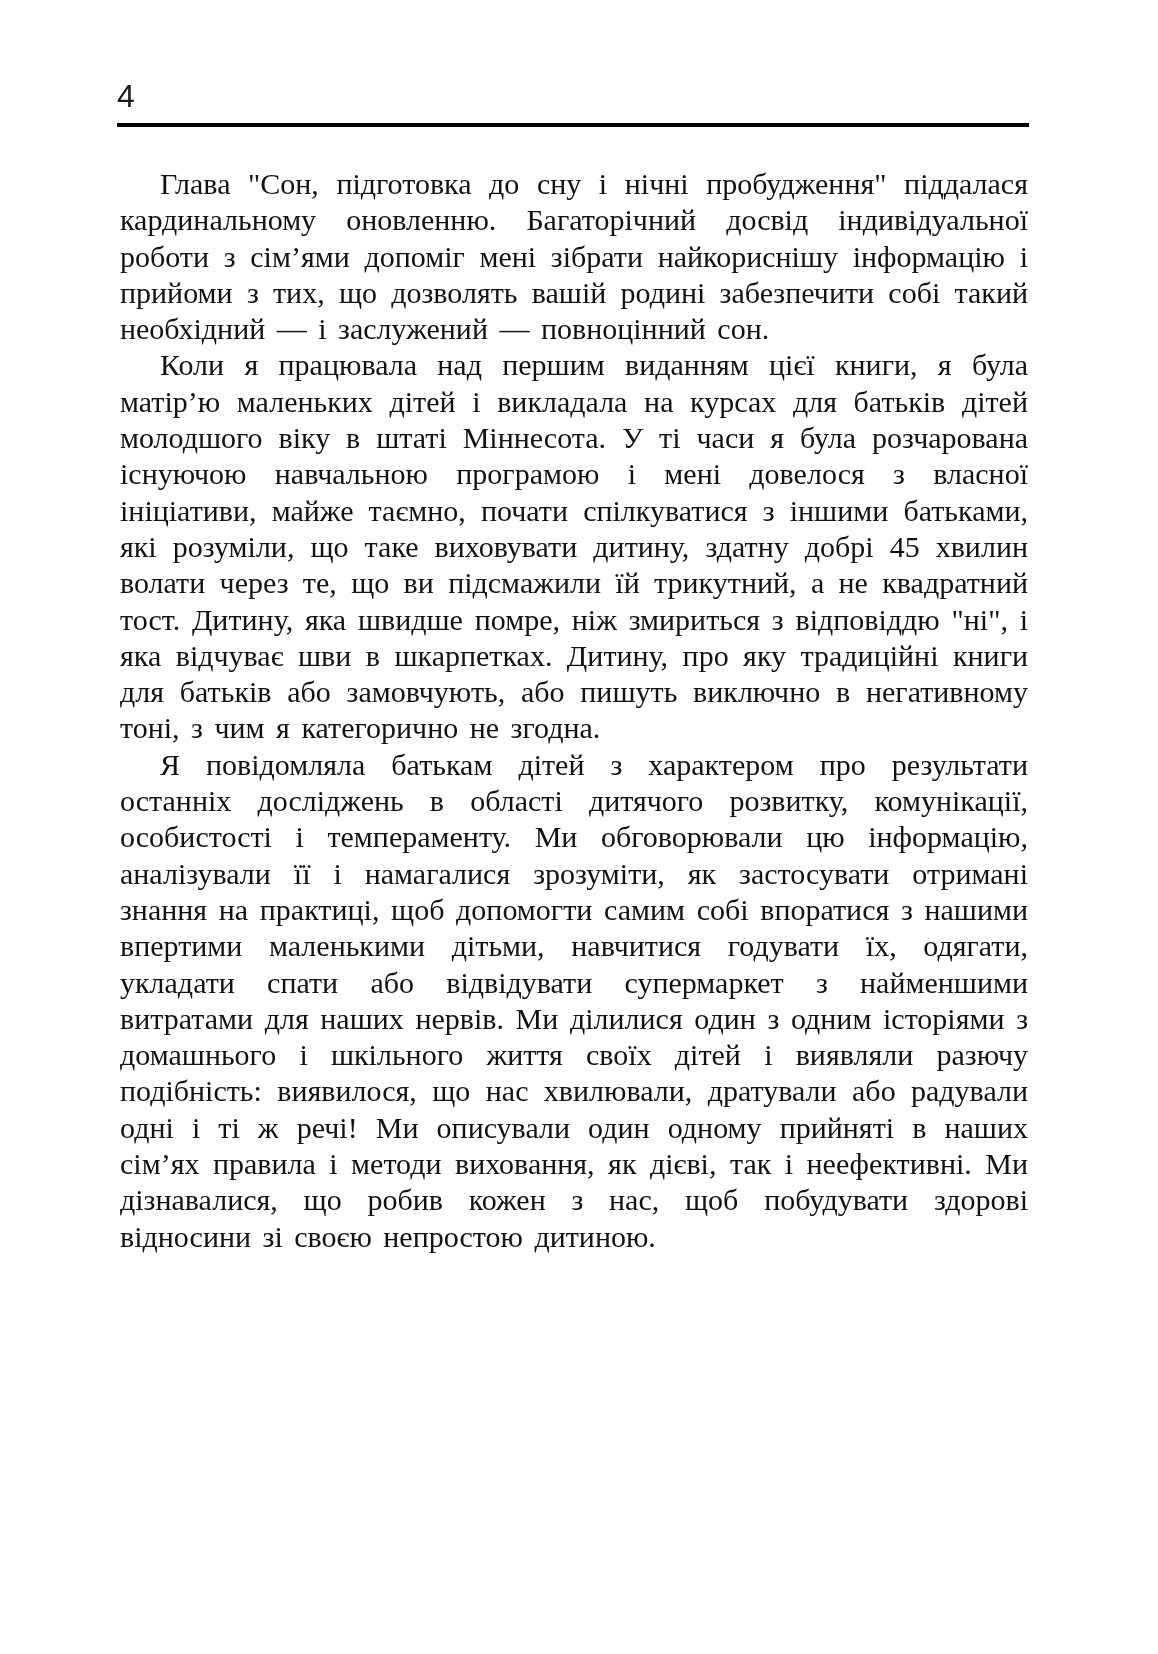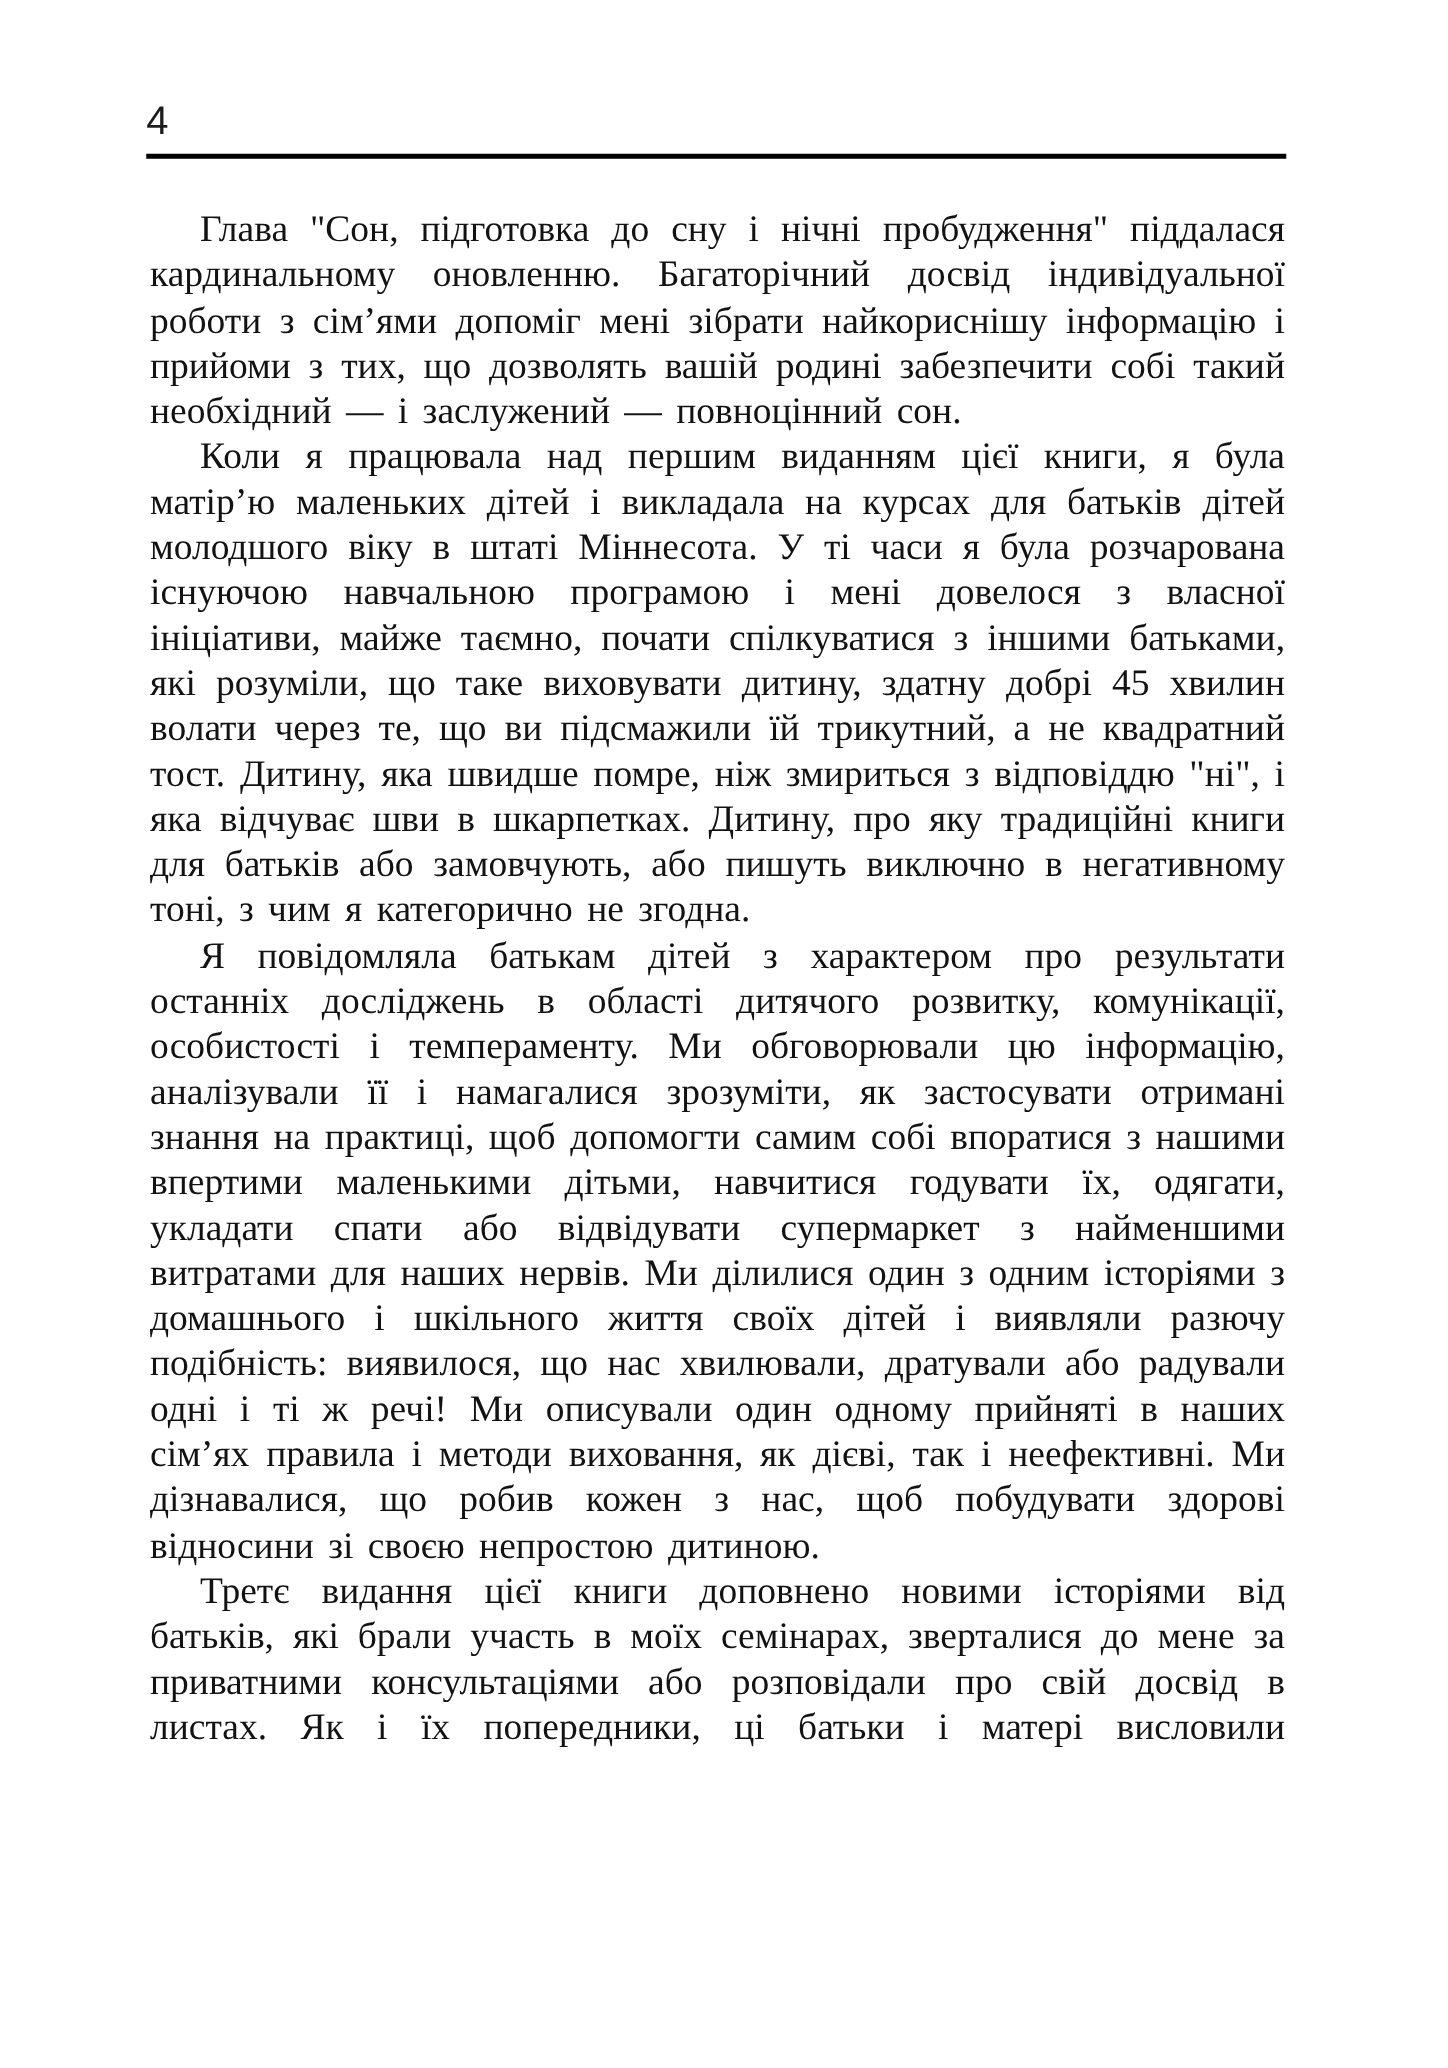--- a/index.html
+++ b/index.html
@@ -66,16 +66,15 @@
 
   <header>
     <div class="folio">4</div>
     <div class="header-rule"></div>
   </header>
 
   <main class="text-block">
     <p class="para">Глава "Сон, підготовка до сну і нічні пробудження" піддалася кардинальному оновленню. Багаторічний досвід індивідуальної роботи з сім’ями допоміг мені зібрати найкориснішу інформацію і прийоми з тих, що дозволять вашій родині забезпечити собі такий необхідний — і заслужений — повноцінний сон.</p>
     <p class="para">Коли я працювала над першим виданням цієї книги, я була матір’ю маленьких дітей і викладала на курсах для батьків дітей молодшого віку в штаті Міннесота. У ті часи я була розчарована існуючою навчальною програмою і мені довелося з власної ініціативи, майже таємно, почати спілкуватися з іншими батьками, які розуміли, що таке виховувати дитину, здатну добрі 45 хвилин волати через те, що ви підсмажили їй трикутний, а не квадратний тост. Дитину, яка швидше помре, ніж змириться з відповіддю "ні", і яка відчуває шви в шкарпетках. Дитину, про яку традиційні книги для батьків або замовчують, або пишуть виключно в негативному тоні, з чим я категорично не згодна.</p>
     <p class="para">Я повідомляла батькам дітей з характером про результати останніх досліджень в області дитячого розвитку, комунікації, особистості і темпераменту. Ми обговорювали цю інформацію, аналізували її і намагалися зрозуміти, як застосувати отримані знання на практиці, щоб допомогти самим собі впоратися з нашими впертими маленькими дітьми, навчитися годувати їх, одягати, укладати спати або відвідувати супермаркет з найменшими витратами для наших нервів. Ми ділилися один з одним історіями з домашнього і шкільного життя своїх дітей і виявляли разючу подібність: виявилося, що нас хвилювали, дратували або радували одні і ті ж речі! Ми описували один одному прийняті в наших сім’ях правила і методи виховання, як дієві, так і неефективні. Ми дізнавалися, що робив кожен з нас, щоб побудувати здорові відносини зі своєю непростою дитиною.</p>
-    <p class="para continues">Третє видання цієї книги доповнено новими історіями від батьків, які брали участь в моїх семінарах, зверталися до мене за приватними консультаціями або розповідали про свій досвід в листах. Як і їх попередники, ці батьки і матері висловили</p>
   </main>
 
 </div>
 
 </body></html>

